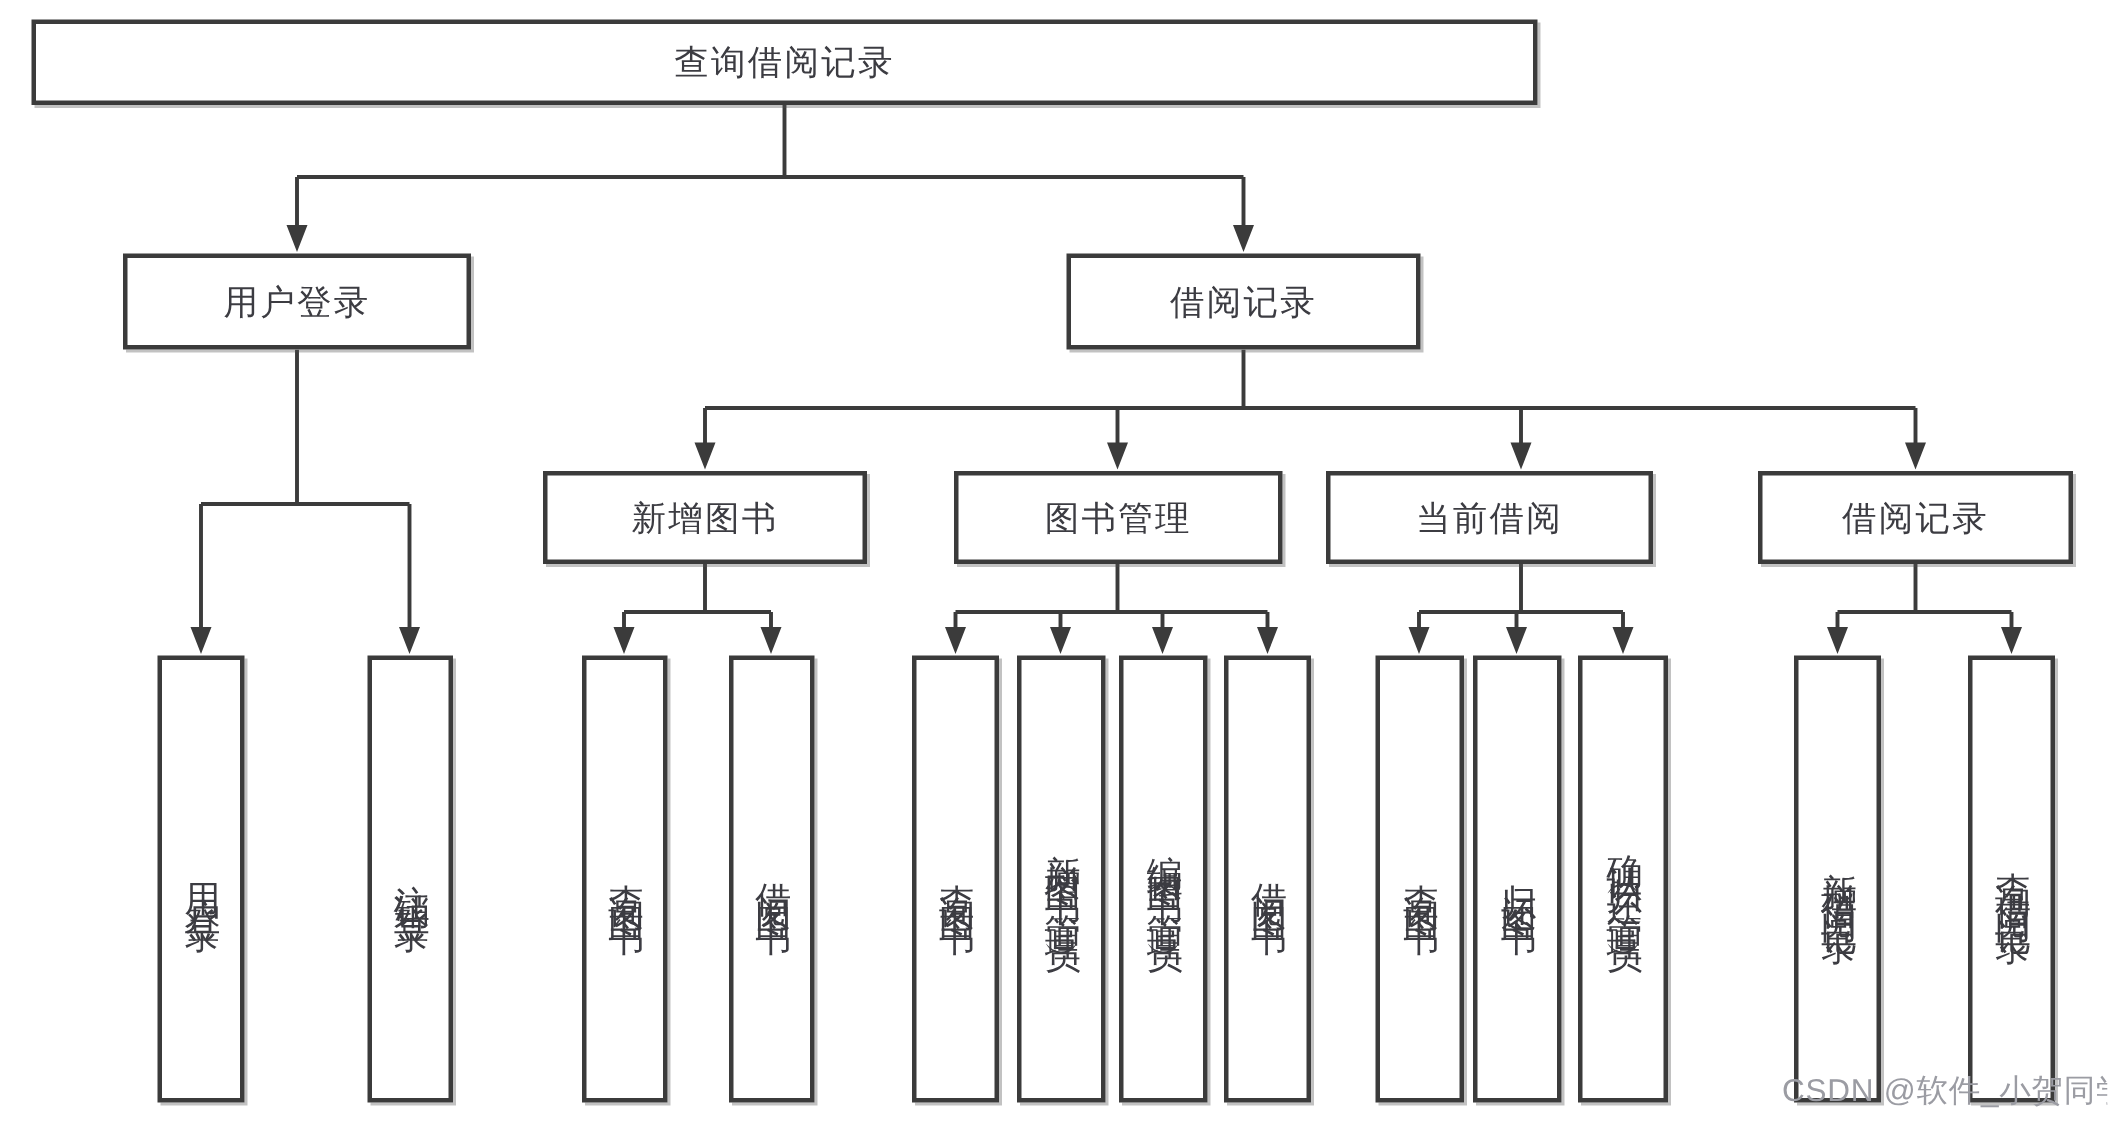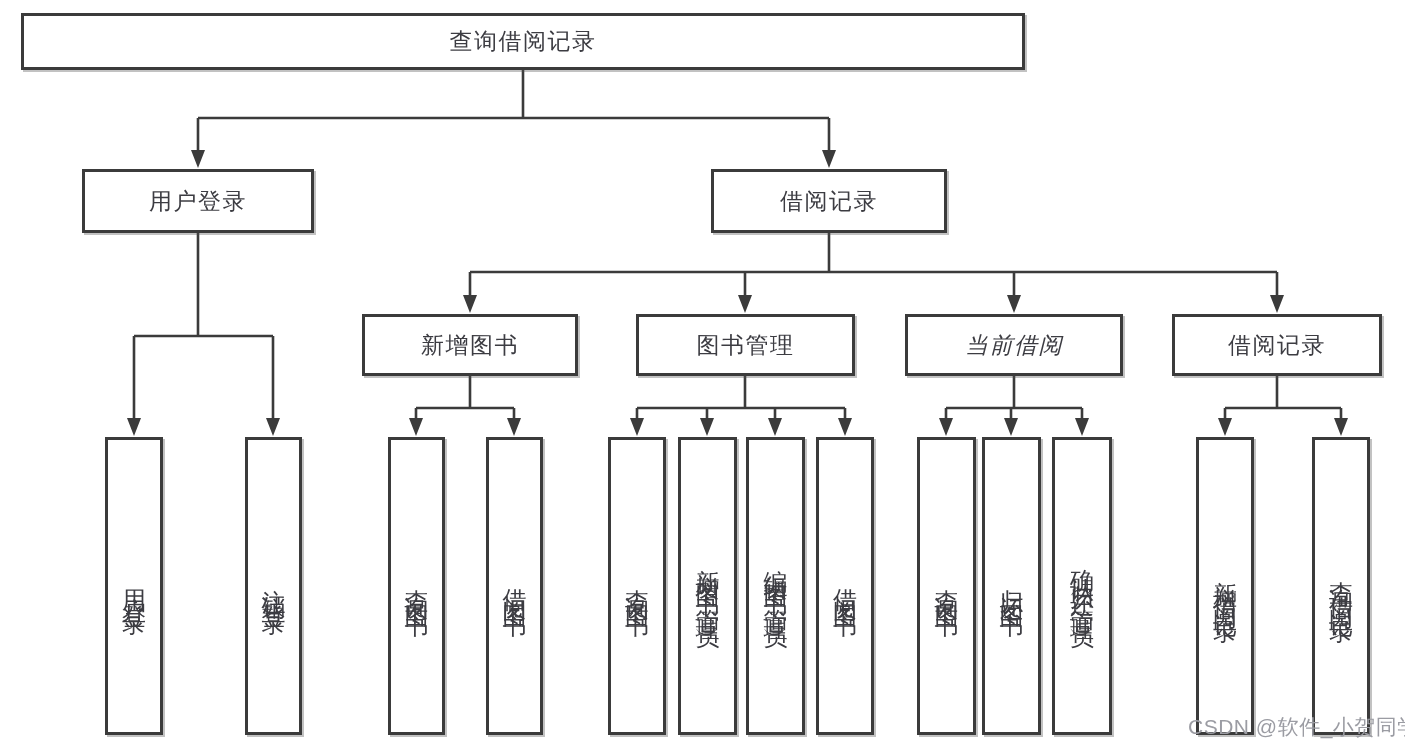--- a/index.html
+++ b/index.html
@@ -90,21 +90,21 @@
   <div class="box hbox" style="left:711px;top:169px;width:236px;height:64px;">
     <span>借阅记录</span>
   </div>
 
   <div class="box hbox" style="left:362px;top:314px;width:216px;height:62px;">
     <span>新增图书</span>
   </div>
   <div class="box hbox" style="left:636px;top:314px;width:219px;height:62px;">
     <span>图书管理</span>
   </div>
-  <div class="box hbox" style="left:905px;top:314px;width:218px;height:62px;font-style:italic;">
+  <div class="box hbox" style="left:884px;top:314px;width:218px;height:62px;">
     <span>当前借阅</span>
   </div>
   <div class="box hbox" style="left:1172px;top:314px;width:210px;height:62px;">
     <span>借阅记录</span>
   </div>
 
   <div class="box vbox" style="left:105px;top:437px;width:58px;height:298px;">
     <span class="vtext">用户登录</span>
   </div>
   <div class="box vbox" style="left:245px;top:437px;width:57px;height:298px;">

